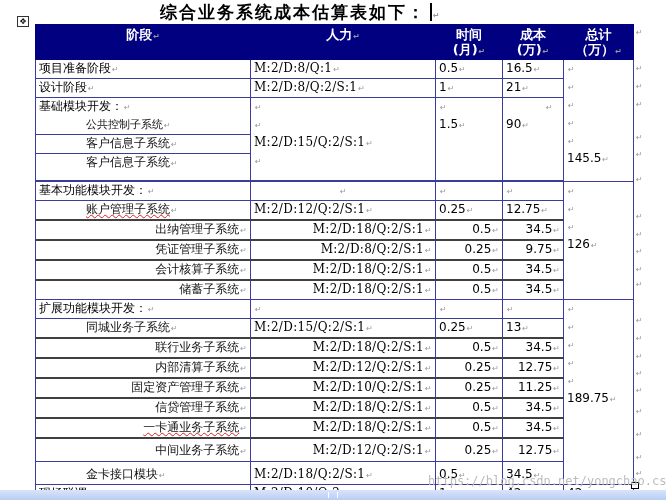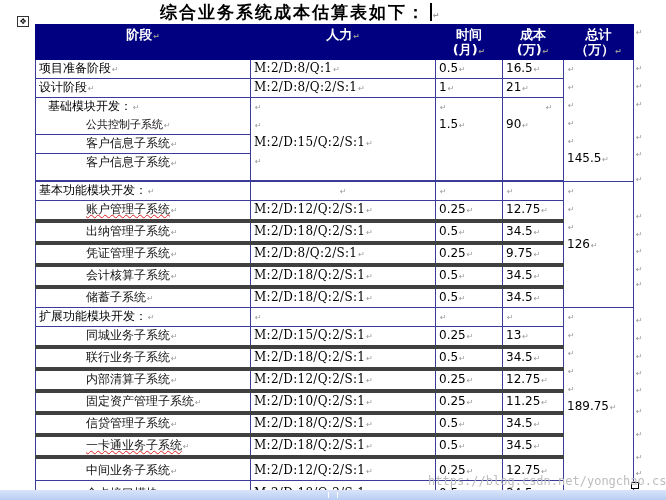--- a/index.html
+++ b/index.html
@@ -29,21 +29,21 @@
   }
   table.cost td, table.cost th {
     border:1px solid #3b3b9a; padding:0 3px; vertical-align:top;
     font-size:12px; line-height:17px; overflow:hidden; white-space:nowrap;
   }
   table.cost th {
     background:#000080; color:#fff; font-weight:bold; font-size:13px;
     font-family:"DejaVu Sans", sans-serif; text-align:center; line-height:15px; padding-top:2px;
     border-color:#000080;
   }
-  table.cost tr.hr td { border-top:4px solid #404040; }
+  table.cost tr.hr td { border-top:2px solid #404040;text-align:right; }
   .stage { font-family:"DejaVu Sans", sans-serif; font-size:13px; }
   .sub { font-size:11px; padding-left:50px !important; font-family:"DejaVu Sans", sans-serif; color:#111; }
   .mono { font-family:"DejaVu Serif", serif; font-size:11.5px; letter-spacing:0.3px; }
   .num { font-family:"DejaVu Sans", sans-serif; font-size:12px;margin-top:43px; }
   .center { text-align:center; }
   .squiggle { text-decoration:underline wavy #d22; text-decoration-thickness:1px; }
   .rmarks { position:absolute; left:636px; top:0; width:20px; height:480px; }
   .rmarks span { position:absolute; left:0; font-size:8px; color:#999; font-family:"DejaVu Sans", sans-serif; }
   .watermark {
     position:absolute; left:428px; top:474px; font-family:"DejaVu Sans Mono", monospace;
@@ -92,21 +92,21 @@
     </td>
   </tr>
   <tr style="height:17px">
     <td class="stage"><span>设计阶段</span><span class="mark">↵</span></td>
     <td class="mono"><span>M:2/D:8/Q:2/S:1</span><span class="mark">↵</span></td>
     <td class="num"><span>1</span><span class="mark">↵</span></td>
     <td class="num"><span>21</span><span class="mark">↵</span></td>
   </tr>
   <tr style="height:34px">
     <td class="stage" style="padding:0;">
-      <div style="padding-left:3px;margin-left:9px;"><span>基础模块开发：</span><span class="mark">↵</span></div>
+      <div style="padding-left:3px;"><span>基础模块开发：</span><span class="mark">↵</span></div>
       <div class="sub" style="padding-left:50px;"><span>公共控制子系统</span><span class="mark">↵</span></div>
     </td>
     <td class="mono" rowspan="3" style="line-height:17px;">
       <span class="mark">↵</span><br><span class="mark">↵</span><br>
       <span>M:2/D:15/Q:2/S:1</span><span class="mark">↵</span><br><span class="mark">↵</span>
     </td>
     <td class="num" rowspan="3">
       <span class="mark">↵</span><br><span>1.5</span><span class="mark">↵</span>
     </td>
     <td class="num" rowspan="3">

